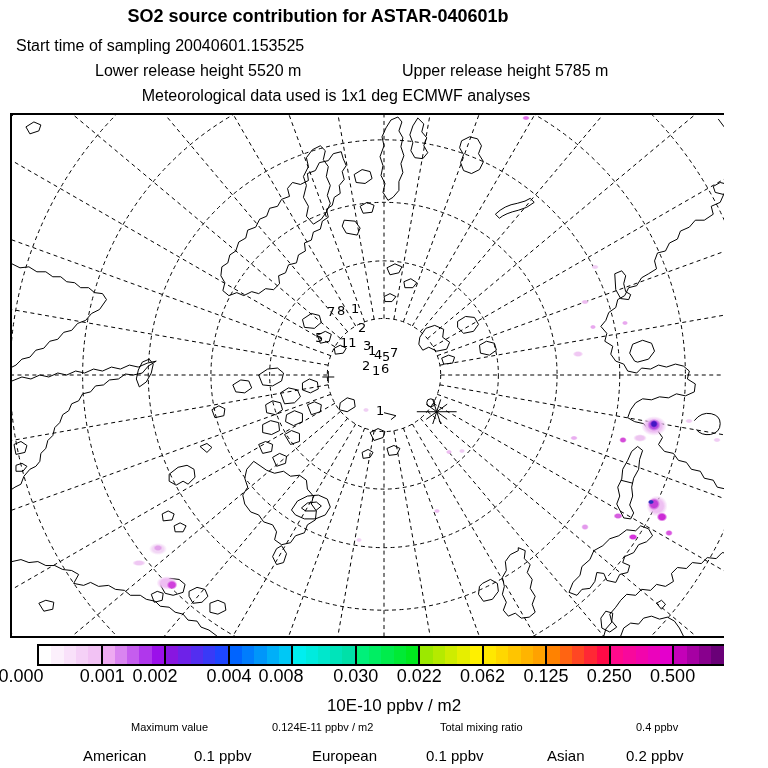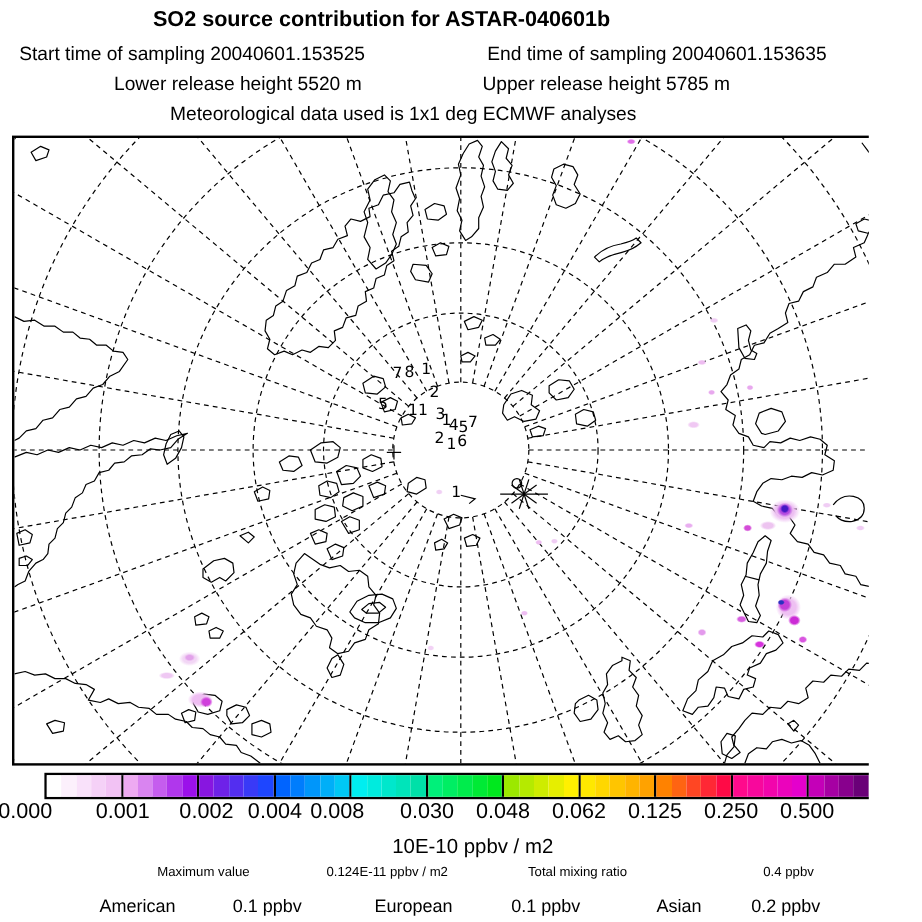--- a/index.html
+++ b/index.html
@@ -23,21 +23,20 @@
   .statline{font-size:11px;}
   .regline{font-size:15px;}
 </style>
 </head>
 <body>
 
 <div class="page">
 
   <div class="abs title">SO2 source contribution for ASTAR-040601b</div>
   <span class="abs hline" style="left:16px;top:37px">Start time of sampling 20040601.153525</span>
-  <span class="abs hline" style="left:406px;top:37px">End time of sampling 20040601.153635</span>
   <span class="abs hline" style="left:95px;top:62px">Lower release height 5520 m</span>
   <span class="abs hline" style="left:402px;top:62px">Upper release height 5785 m</span>
   <div class="abs hline" style="left:0;top:87px;width:672px;text-align:center">Meteorological data used is 1x1 deg ECMWF analyses</div>
 
   <div class="map-box">
     <svg viewBox="0 0 748 525" preserveAspectRatio="none">
       <g id="graticule">
           <circle cx="374" cy="262" r="57" fill="none" stroke="#000" stroke-width="1" stroke-dasharray="4 3.5"></circle>
           <circle cx="374" cy="262" r="115" fill="none" stroke="#000" stroke-width="1" stroke-dasharray="4 3.5"></circle>
           <circle cx="374" cy="262" r="174" fill="none" stroke="#000" stroke-width="1" stroke-dasharray="4 3.5"></circle>
@@ -294,25 +293,25 @@
         <div class="cstep" style="background: rgb(196, 0, 184);"></div>
         <div class="cstep" style="background: rgb(166, 0, 163);"></div>
         <div class="cstep" style="background: rgb(136, 0, 141);"></div>
         <div class="cstep" style="background: rgb(106, 0, 120);"></div>
         <div class="cstep" style="background: rgb(76, 0, 98);"></div>
       </div>
     </div>
   <div id="cbar-ticks">
       <span class="tick abs" style="left: 21px;">0.000</span>
       <span class="tick abs" style="left: 102.364px;">0.001</span>
-      <span class="tick abs" style="left: 172px;">0.002</span>
+      <span class="tick abs" style="left: 155px;">0.002</span>
       <span class="tick abs" style="left: 229.091px;">0.004</span>
       <span class="tick abs" style="left: 281px;">0.008</span>
       <span class="tick abs" style="left: 355.818px;">0.030</span>
-      <span class="tick abs" style="left: 419.182px;">0.048</span>
+      <span class="tick abs" style="left: 419.182px;">0.022</span>
       <span class="tick abs" style="left: 482.545px;">0.062</span>
       <span class="tick abs" style="left: 545.909px;">0.125</span>
       <span class="tick abs" style="left: 609.273px;">0.250</span>
       <span class="tick abs" style="left: 672.636px;">0.500</span>
       <span class="tick abs" style="left: 748px;">1.000</span>
     </div>
   <div class="abs units">10E-10 ppbv / m2</div>
 
   <span class="abs statline" style="left:131px;top:721px">Maximum value</span>
   <span class="abs statline" style="left:272px;top:721px">0.124E-11 ppbv / m2</span>

